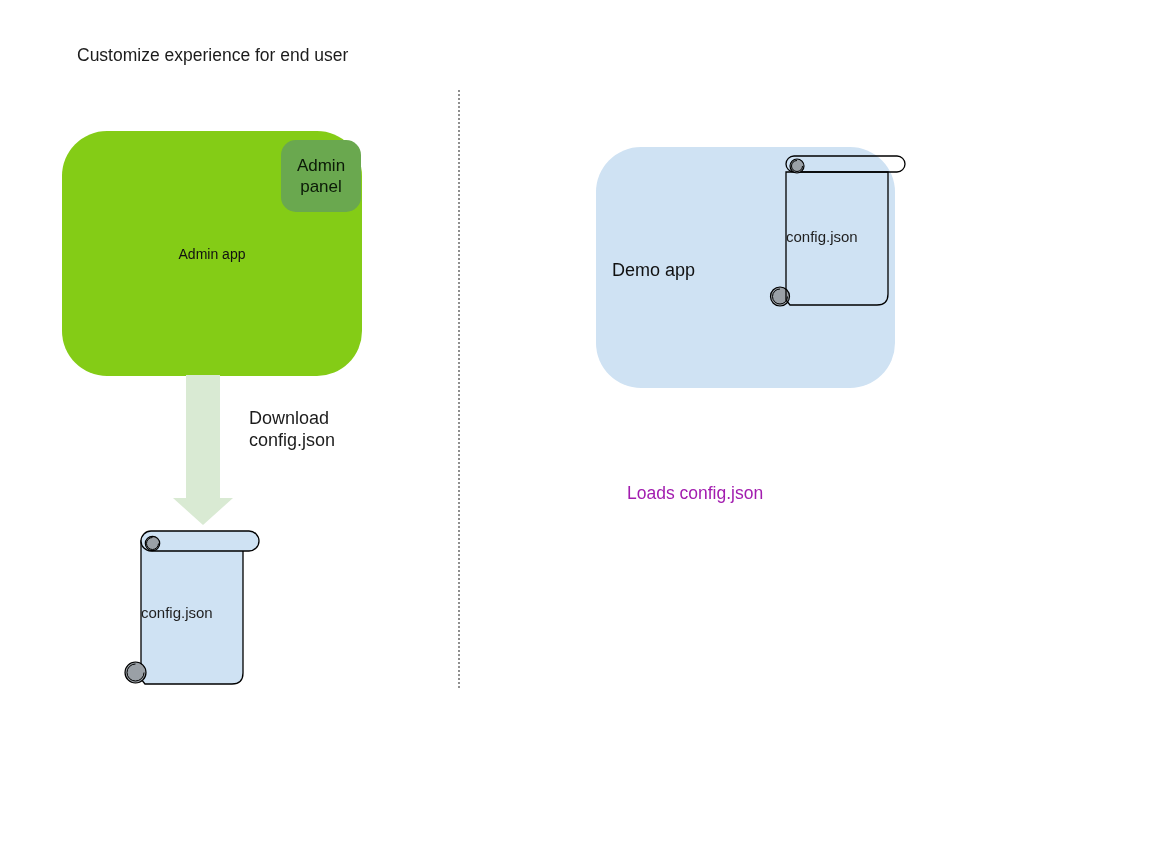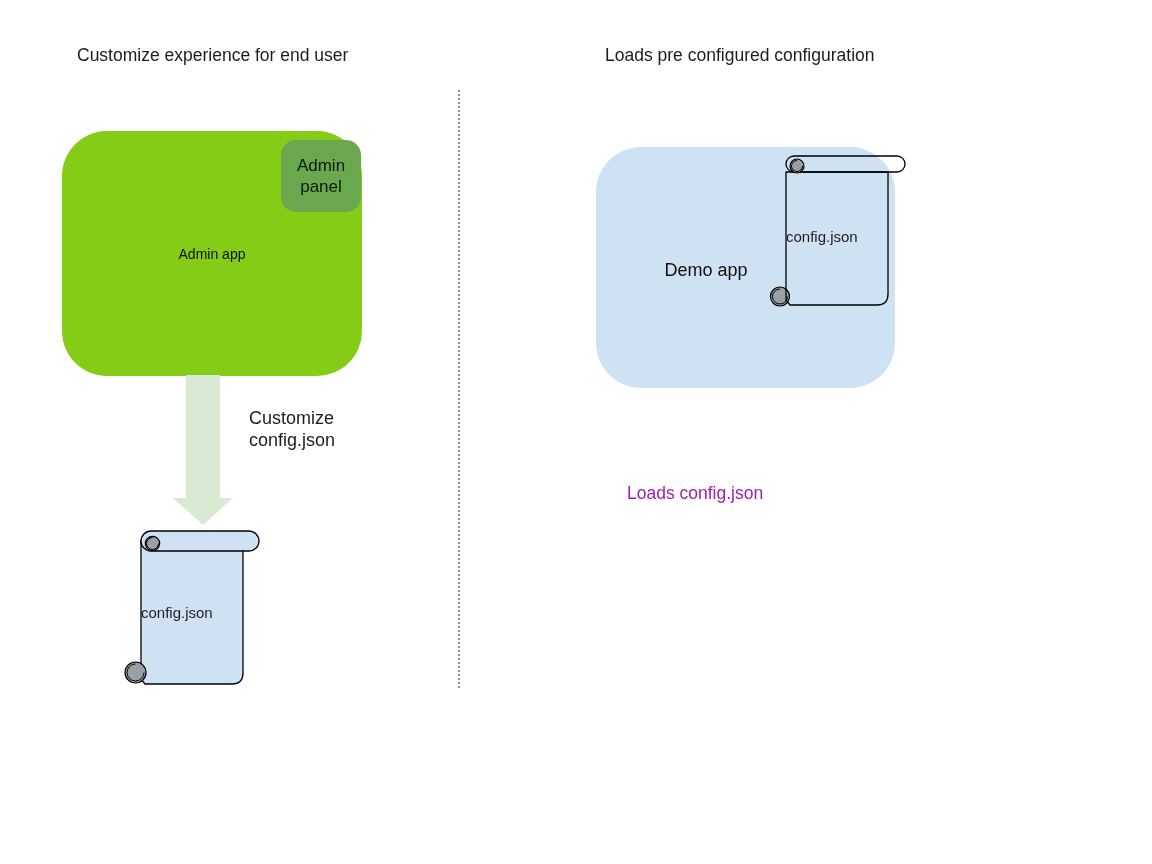--- a/index.html
+++ b/index.html
@@ -77,56 +77,54 @@
 
   .demo-app {
     position: absolute;
     left: 596px; top: 147px;
     width: 299px; height: 241px;
     background: #cfe2f3;
     border-radius: 45px;
   }
   .demo-label {
     position: absolute;
-    left: 6px; top: 113px;
+    left: 16px; top: 113px;
     width: 208px;
-    text-align: center;
     font-size: 18px;
     color: #111111;
   }
 
   .caption {
     position: absolute;
     left: 627px; top: 443px;
     font-size: 17.5px;
     color: #a21caf;
     white-space: nowrap;
     margin-top: 40px;
   }
 </style>
 </head>
 <body>
 
 <div class="canvas">
 
   <div class="title left-title">Customize experience for end user</div>
-  <div class="title right-title">Loads pre configured configuration</div>
 
   <div class="admin-app">
     <div class="admin-panel">
       <span>Admin panel</span>
     </div>
     <span class="app-label">Admin app</span>
   </div>
 
   <svg class="down-arrow" width="66" height="151" viewBox="0 0 66 151">
     <polygon points="16,0 50,0 50,123 63,123 33,150 3,123 16,123" fill="#d9ead3"></polygon>
   </svg>
 
-  <div class="download-label">Customize config.json</div>
+  <div class="download-label">Download config.json</div>
 
   <svg class="scroll-svg left-scroll" width="148" height="168" viewBox="118 524 148 168">
     <path d="M 141 541 L 243 541 L 243 673 Q 243 684 232 684 L 145 684 L 141 679 Z" fill="#cfe2f3" stroke="#000000" stroke-width="1.3"></path>
     <rect x="141" y="531" width="118" height="20" rx="10" ry="10" fill="#cfe2f3" stroke="#000000" stroke-width="1.3"></rect>
     <circle cx="152.5" cy="543.5" r="7.2" fill="#9aa0a6" stroke="#000000" stroke-width="1.2"></circle>
     <path d="M 152.5 537.5 a 6 6 0 1 0 6 6" fill="none" stroke="#000000" stroke-width="1"></path>
     <circle cx="135.5" cy="672.5" r="10.5" fill="#9aa0a6" stroke="#000000" stroke-width="1.2"></circle>
     <path d="M 135.5 664 a 8.5 8.5 0 1 0 8.5 8.5" fill="none" stroke="#000000" stroke-width="1"></path>
   </svg>
   <div class="scroll-label left-scroll-label">config.json</div>

